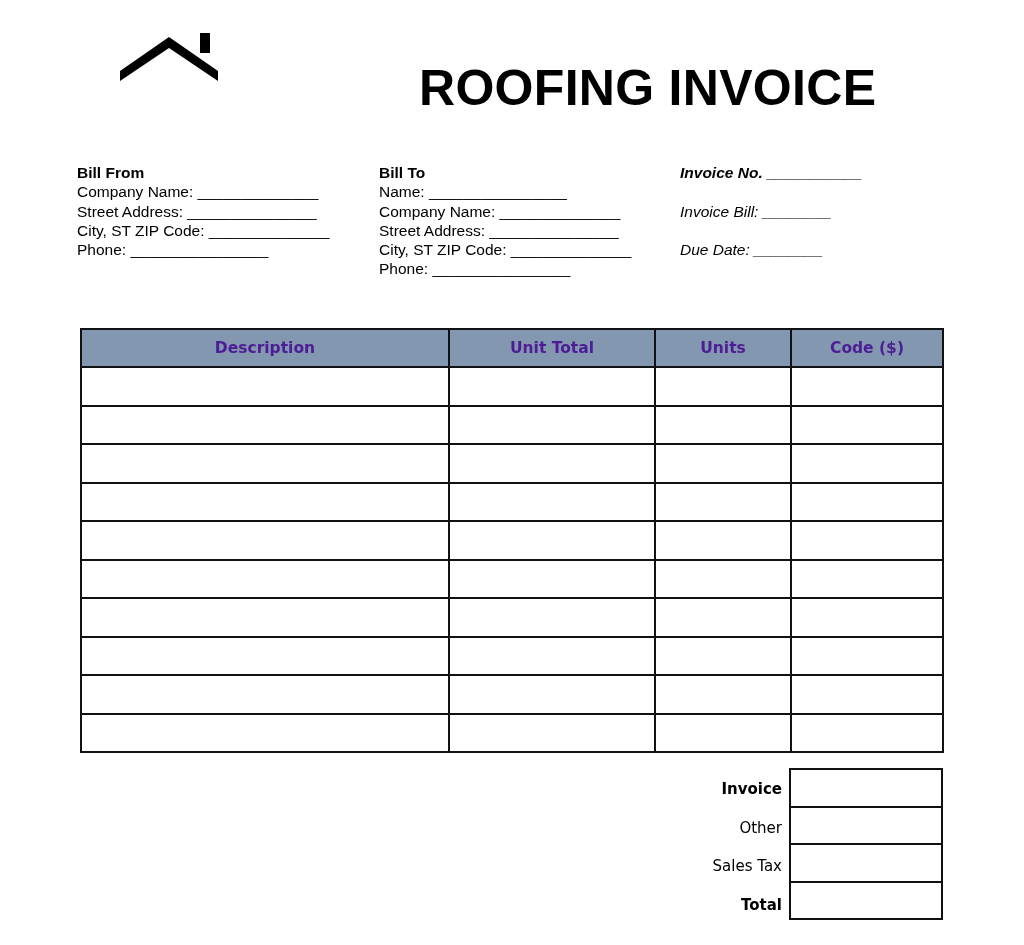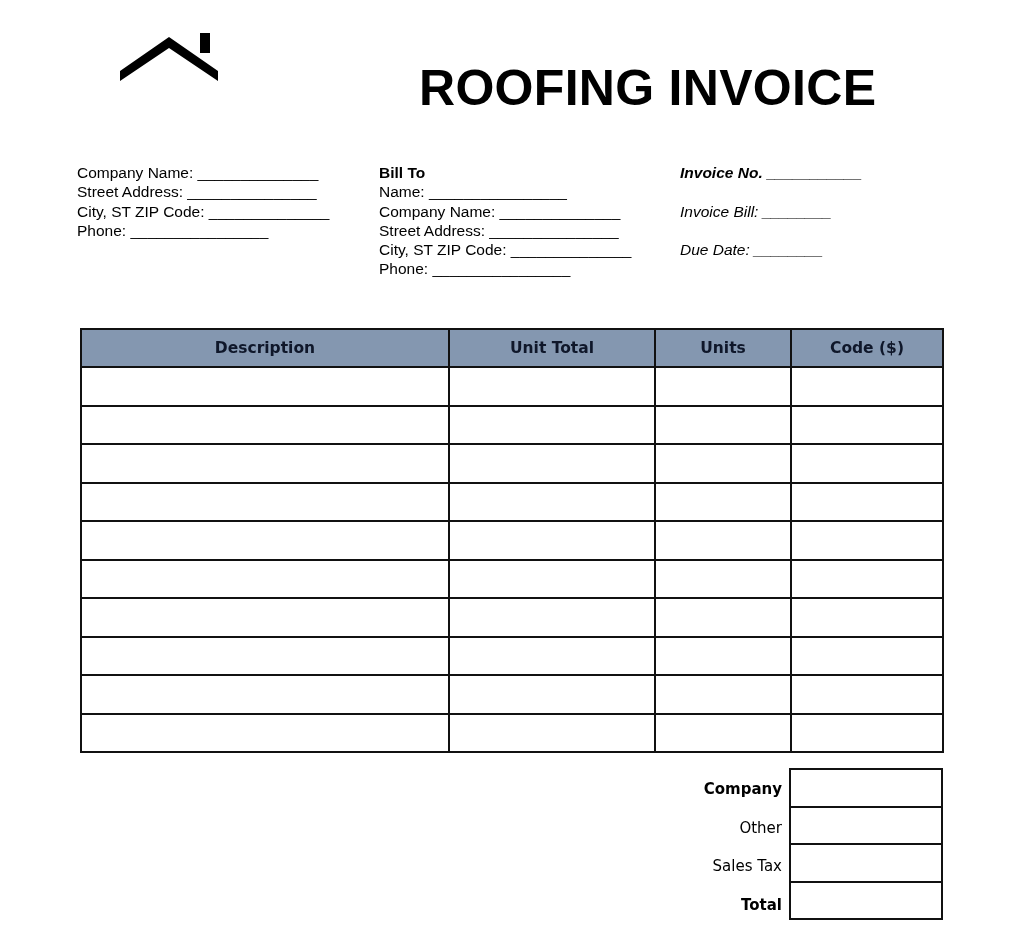--- a/index.html
+++ b/index.html
@@ -8,39 +8,40 @@
   .title { position: absolute; left: 419px; top: 58px; font-family: "Liberation Sans", sans-serif; font-weight: bold; font-size: 50px; letter-spacing: 0.3px; line-height: 60px; white-space: nowrap; text-align: right; }
   .col { position: absolute; top: 163px; font-size: 15.5px; line-height: 19.3px; }
   .col .head { font-weight: bold; }
   .col-from { left: 77px; }
   .col-to { left: 379px; }
   .col-inv { left: 680px; }
   .col-inv .line { margin-bottom: 19.3px; font-style: italic; }
   .line { white-space: pre; }
   table.items { position: absolute; left: 80px; top: 328px; border-collapse: collapse; table-layout: fixed; }
   table.items th, table.items td { border: 2.5px solid #111; padding: 0; }
-  table.items th { background: #8497b0; color: #0f172a; font-family: "DejaVu Sans", sans-serif; font-weight: bold; font-size: 15.5px; height: 36px; }
+  table.items th { background: #8497b0; color: #4c1d95; font-family: "DejaVu Sans", sans-serif; font-weight: bold; font-size: 15.5px; height: 36px; }
   table.items td { height: 36.5px; background: #fff; }
   table.totals { position: absolute; left: 789px; top: 768px; border-collapse: collapse; }
   table.totals td { border: 2.5px solid #111; width: 150px; height: 35.5px; padding: 0; }
   .tot-labels { position: absolute; left: 600px; top: 770px; width: 182px; text-align: right; font-family: "DejaVu Sans", sans-serif; font-size: 15px; }
   .tot-labels div { height: 38.7px; line-height: 38px; }
   .bold { font-weight: bold; }
 </style>
 </head>
 <body>
 
 <svg class="logo" viewBox="0 0 102 52">
   <polygon points="2,38 51,4 100,38 100,48 51,15 2,48" fill="#000"></polygon>
   <rect x="82" y="0" width="10" height="20" fill="#000"></rect>
 </svg>
 
 <div class="title">ROOFING INVOICE</div>
 
 <div class="col col-from">
+  <div class="head">Bill From</div>
   <div class="line">Company Name: ______________</div>
   <div class="line">Street Address: _______________</div>
   <div class="line">City, ST ZIP Code: ______________</div>
   <div class="line">Phone: ________________</div>
 </div>
 
 <div class="col col-to">
   <div class="head">Bill To</div>
   <div class="line">Name: ________________</div>
   <div class="line">Company Name: ______________</div>
@@ -128,21 +129,21 @@
       <tr>
         <td></td>
         <td></td>
         <td></td>
         <td></td>
       </tr>
     </tbody>
 </table>
 
 <div class="tot-labels">
-  <div class="bold">Company</div>
+  <div class="bold">Invoice</div>
   <div>Other</div>
   <div>Sales Tax</div>
   <div class="bold">Total</div>
 </div>
 
 <table class="totals">
   <tbody>
       <tr>
         <td></td>
       </tr>

